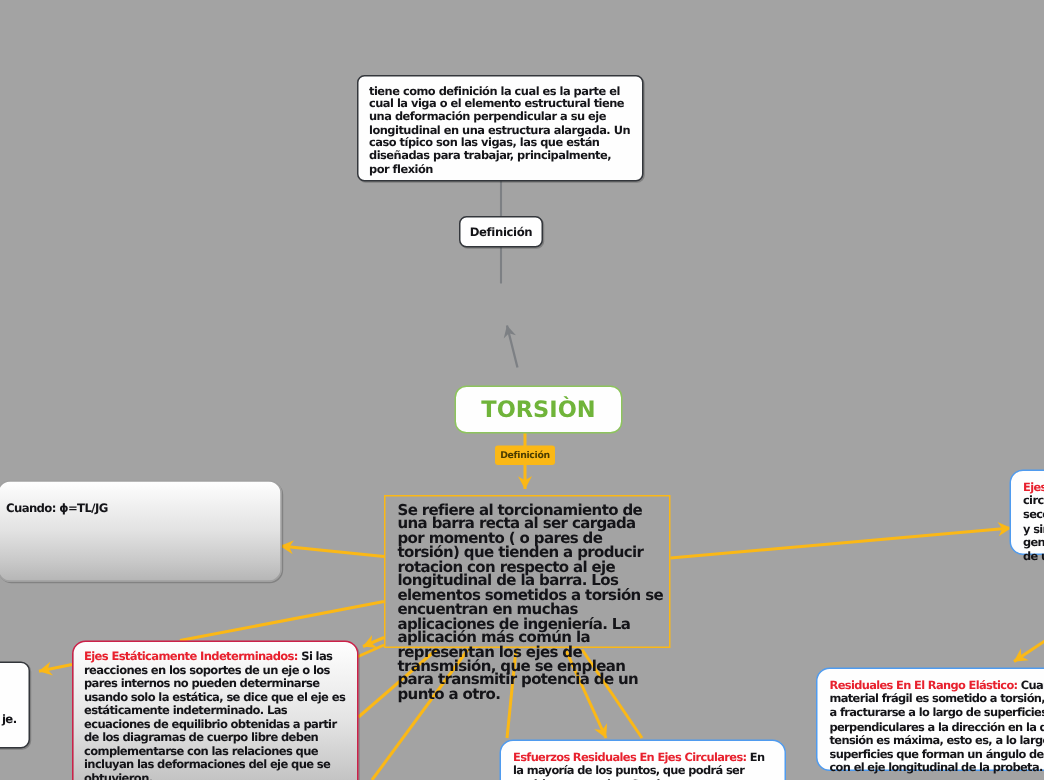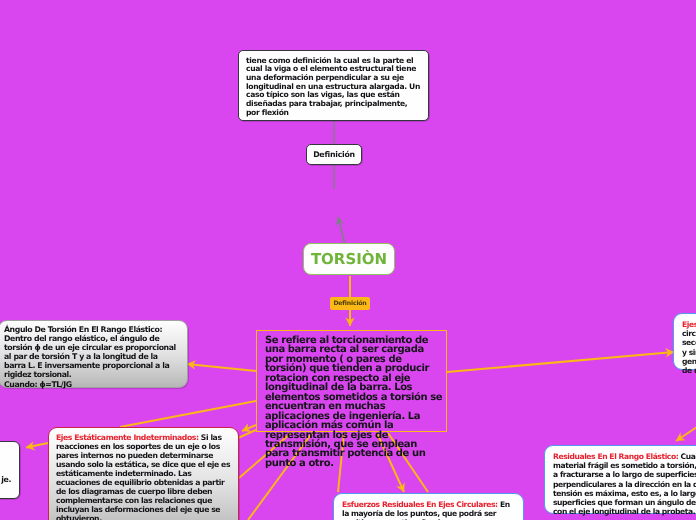--- a/index.html
+++ b/index.html
@@ -1,19 +1,19 @@
 <!DOCTYPE html>
 <html><head>
 <meta charset="utf-8">
 <style>
   html,body{margin:0;padding:0;}
   body{width:696px;height:520px;overflow:hidden;background:#f0f4fd;
        font-family:"DejaVu Sans",sans-serif;
        -webkit-font-smoothing:antialiased;text-rendering:geometricPrecision;}
-  #canvas{position:relative;width:696px;height:520px;overflow:hidden;background:#d946ef;will-change:transform;}
+  #canvas{position:relative;width:696px;height:520px;overflow:hidden;background:#a3a3a3;will-change:transform;}
   svg.edges{position:absolute;left:0;top:0;width:696px;height:520px;pointer-events:none;}
   .node{position:absolute;box-sizing:border-box;}
   .txt{font-weight:bold;letter-spacing:-0.42px;color:#141418;}
 
   
   .n-def-top{
     background:#fefefe;border:1.4px solid #33363b;border-radius:5px;
     box-shadow:0.8px 0.8px 0px rgba(0,0,0,.22);
   }
   .n-def-top .txt{font-size:7.6px;line-height:8.7px;padding:5.5px 8px 0 7px;letter-spacing:-0.33px;}
@@ -113,35 +113,35 @@
 
   <div class="node n-def-top" style="left:238px;top:50px;width:191px;height:71px;">
     <div class="txt" style="width:176px;">tiene como definición la cual es la parte el cual la viga o el elemento estructural tiene una deformación perpendicular a su eje longitudinal en una estructura alargada. Un caso típico son las vigas, las que están diseñadas para trabajar, principalmente, por flexión</div>
   </div>
 
   <div class="node n-label" style="left:306px;top:144px;width:56px;height:21px;">
     <span>Definición</span>
   </div>
 
 
-  <div class="node n-torsion" style="left:303px;top:243px;width:92px;height:32px;">
+  <div class="node n-torsion" style="left:303px;top:257px;width:112px;height:32px;">
     <span>TORSIÒN</span>
   </div>
 
   <div class="edge-label" style="left:330px;top:297px;width:40px;height:13px;">
     <span>Definición</span>
   </div>
 
   <div class="node n-center" style="left:256px;top:330px;width:191px;height:102px;">
     <div class="txt" style="width:178px;">Se refiere al torcionamiento de una barra recta al ser cargada por momento ( o pares de torsión) que tienden a producir rotacion con respecto al eje longitudinal de la barra. Los elementos sometidos a torsión se encuentran en muchas aplicaciones de ingeniería. La aplicación más común la representan los ejes de transmisión, que se emplean para transmitir potencia de un punto a otro.</div>
   </div>
 
   <div class="node n-gray" style="left:-2px;top:320px;width:190px;height:68px;">
     <div class="txt" style="width:176px;">
-      <span>Ángulo De Torsión En El Rango Elástico: Dentro del rango elástico, el ángulo de torsión ɸ de un eje circular es proporcional al par de torsión T y a la longitud de la barra L. E inversamente proporcional a la rigidez torsional.</span><br><span>Cuando: ɸ=TL/JG</span>
+      <br><span>Cuando: ɸ=TL/JG</span>
     </div>
   </div>
 
   <div class="node n-pink" style="left:48px;top:427px;width:191px;height:106px;">
     <div class="txt" style="width:176px;">
       <span class="hl-red">Ejes Estáticamente Indeterminados:</span><span> Si las reacciones en los soportes de un eje o los pares internos no pueden determinarse usando solo la estática, se dice que el eje es estáticamente indeterminado. Las ecuaciones de equilibrio obtenidas a partir de los diagramas de cuerpo libre deben complementarse con las relaciones que incluyan las deformaciones del eje que se obtuvieron.</span>
     </div>
   </div>
 
   <div class="node n-white" style="left:-62px;top:441px;width:82px;height:58px;">

